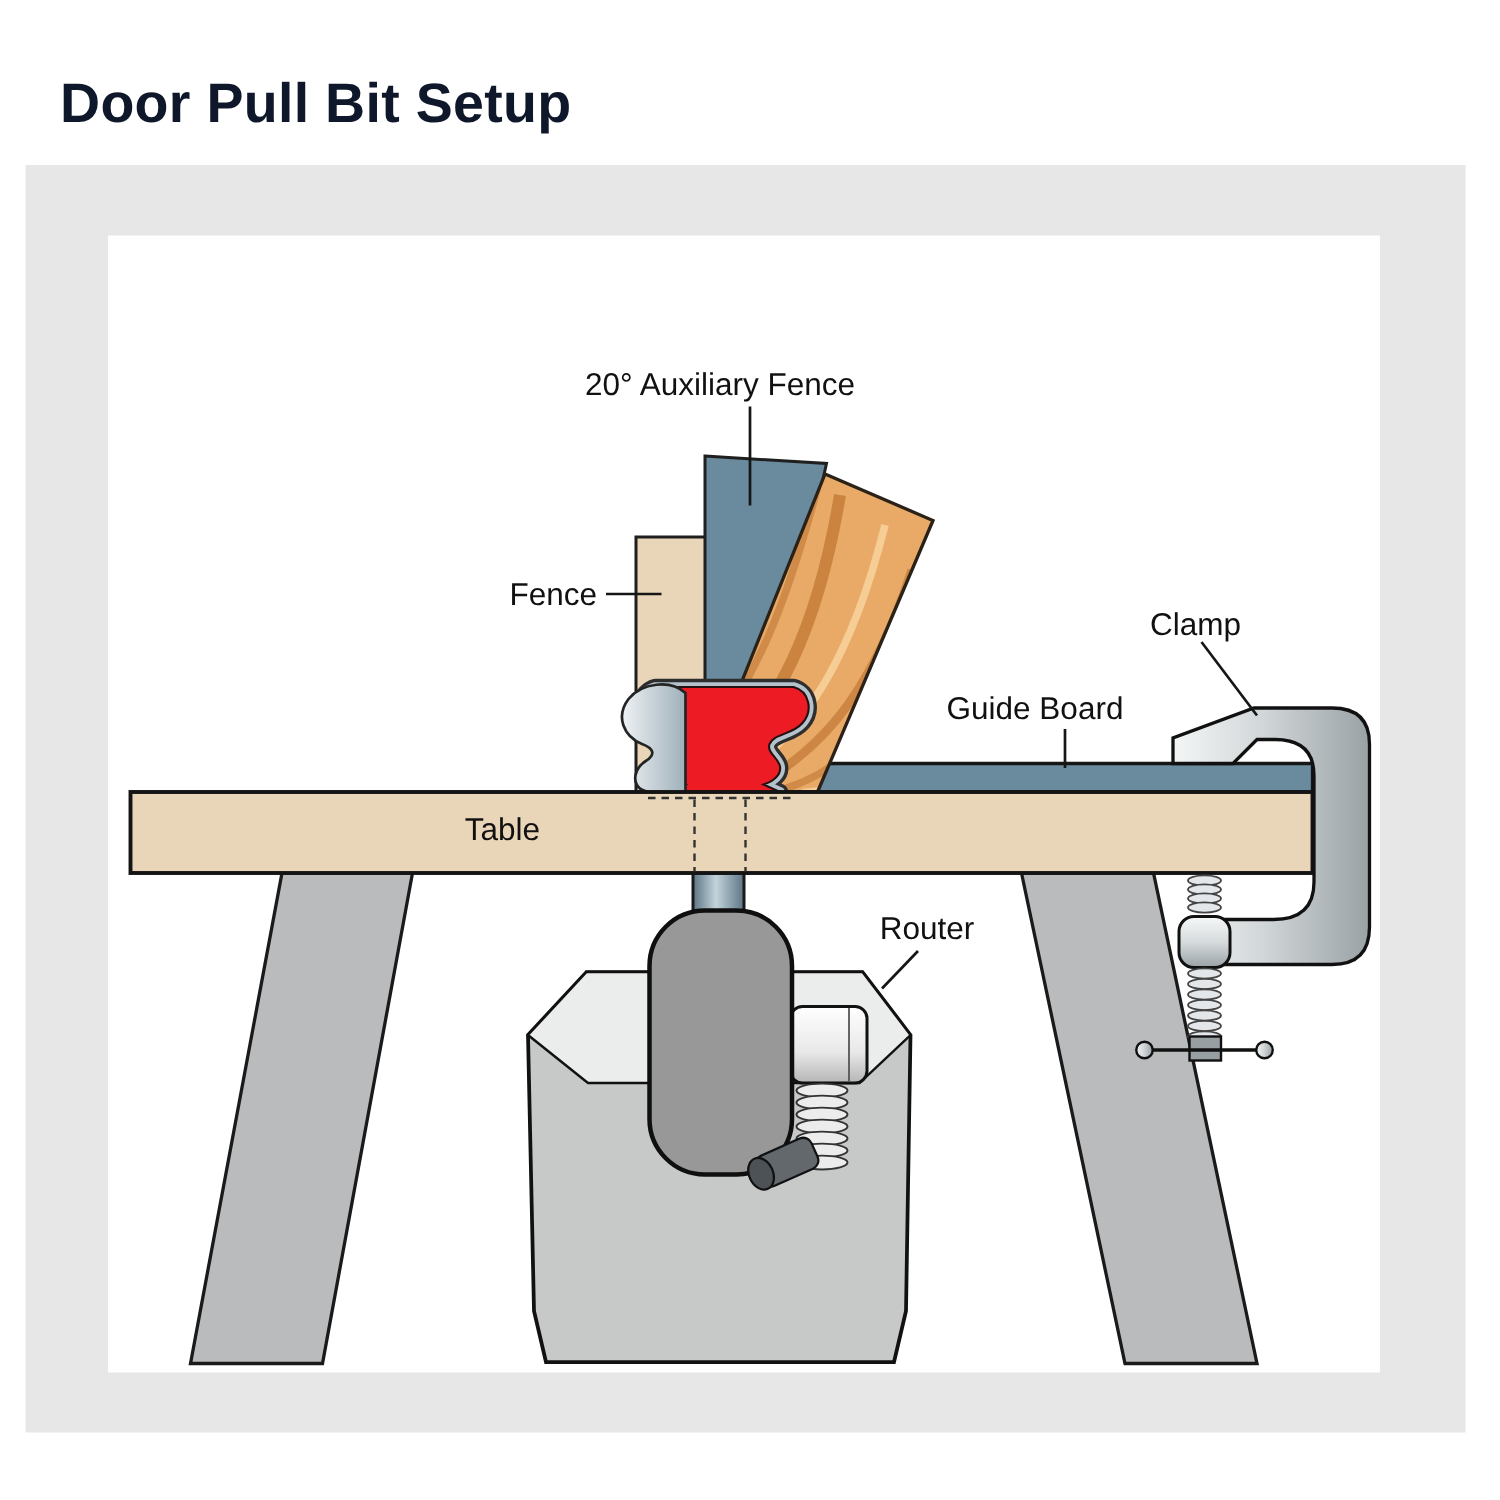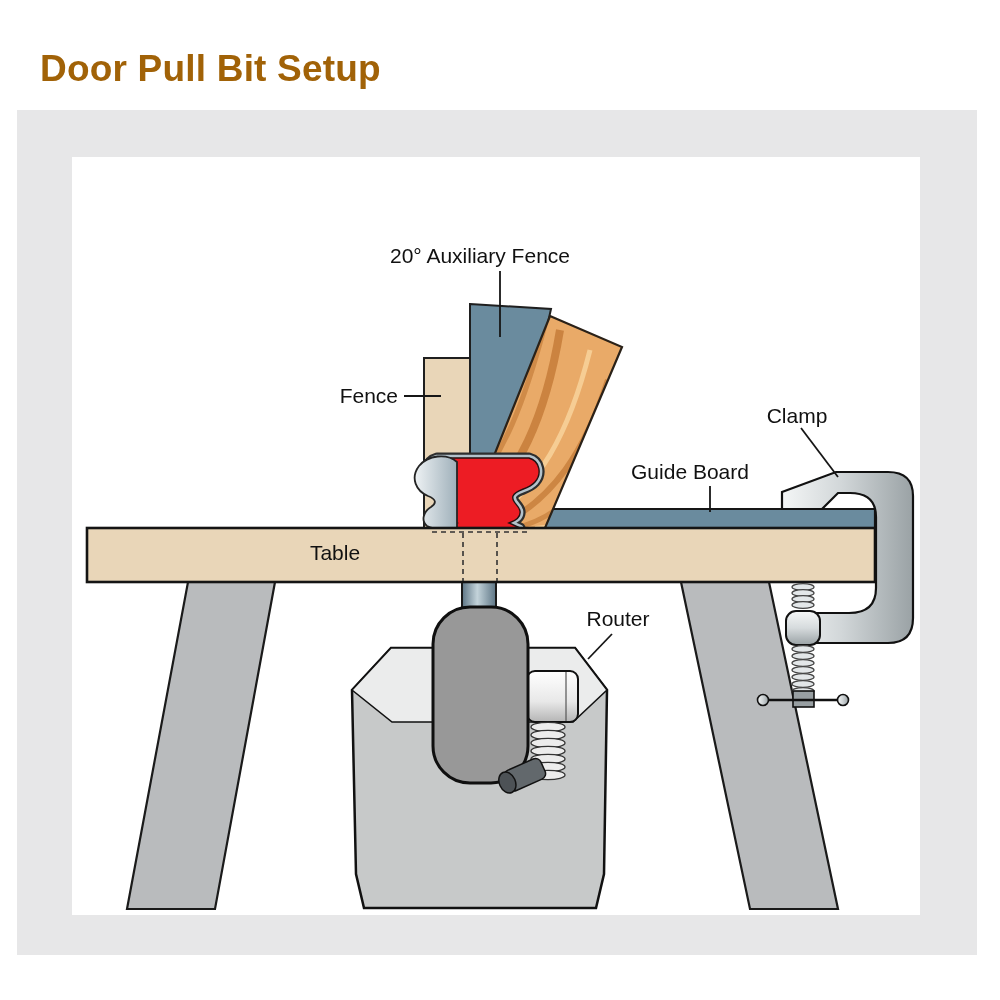--- a/index.html
+++ b/index.html
@@ -2,21 +2,21 @@
 <html><head>
 <meta charset="utf-8">
 <style>
   html,body{margin:0;padding:0;}
   body{
     width:1000px;height:1000px;position:relative;background:#ffffff;
     font-family:"Liberation Sans", sans-serif;overflow:hidden;
   }
   .title{
     position:absolute;left:40px;top:48px;margin:0;
-    font-size:37px;font-weight:bold;letter-spacing:0.2px;color:#a16207;
+    font-size:37px;font-weight:bold;letter-spacing:0.2px;color:#0f172a;
   }
   .frame{position:absolute;left:17px;top:110px;width:960px;height:845px;background:#e7e7e8;}
   .panel{position:absolute;left:72px;top:157px;width:848px;height:758px;background:#ffffff;}
   svg.art{position:absolute;left:0;top:0;width:1000px;height:1000px;}
   svg text{font-family:"Liberation Sans", sans-serif;font-size:21px;fill:#111111;}
 </style>
 </head>
 <body>
 
 <h1 class="title">Door Pull Bit Setup</h1>

